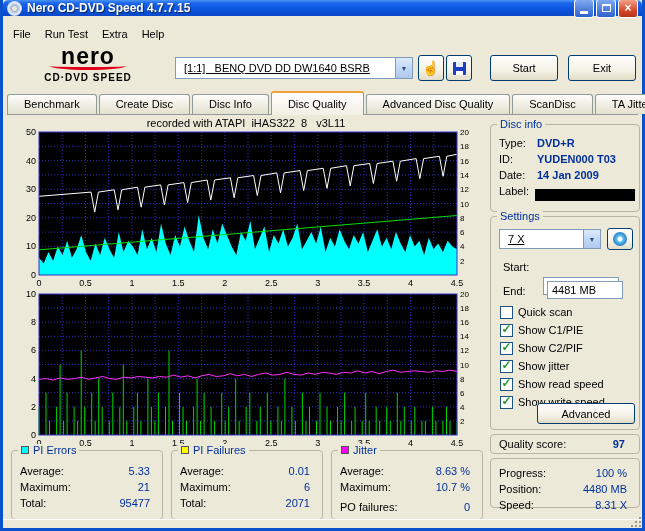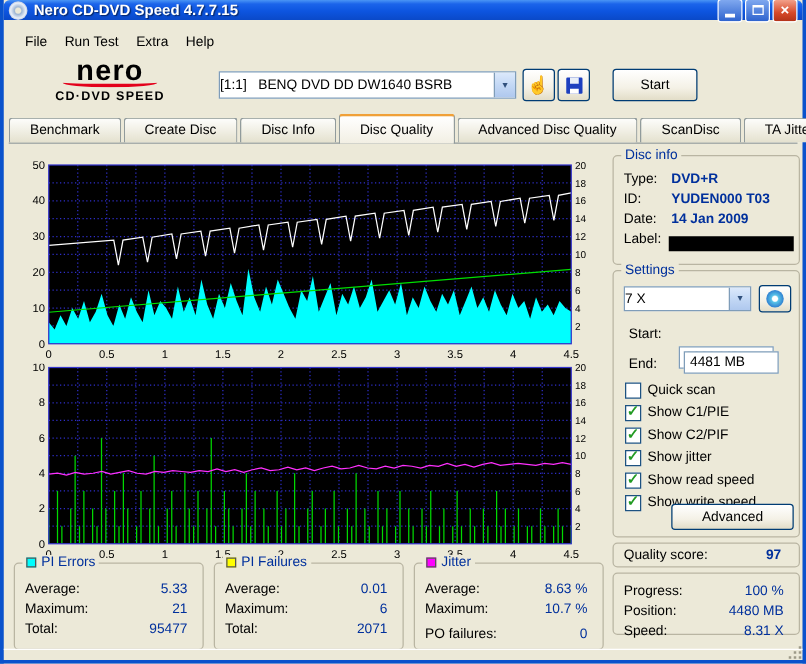--- a/index.html
+++ b/index.html
@@ -33,33 +33,33 @@
     display: flex; align-items: center; justify-content: center;
     color: #fff; font-size: 12px; font-weight: bold; line-height: 1; cursor: default;
   }
   .wbtn.min, .wbtn.max { background: linear-gradient(#7FA8EF, #2E63CE); }
   .wbtn.close { background: linear-gradient(#F2A089, #D6492A 60%, #B33319); }
   .wbtn.min i { display:block; width: 8px; height: 3px; background: #fff; margin-top: 9px; }
   .wbtn.max i { display:block; width: 9px; height: 8px; border: 1px solid #fff; border-top: 2px solid #fff; }
   
   .menubar {
     position: absolute; top: 24px; left: 0; right: 0; height: 20px;
-    display: flex; align-items: center; font-size: 11px; padding-left: 10px;
+    display: flex; align-items: center; font-size: 11px; padding-left: 3px;
   }
   .menu-item { padding: 2px 7px; }
   
   .logo { position: absolute; left: 4px; top: 46px; width: 162px; text-align: center; }
   .logo-nero { font-size: 23px; font-weight: bold; line-height: 21px; letter-spacing: 1px; }
   .logo-swoosh { width: 76px; height: 8px; margin: -5px auto 0; border-bottom: 3px solid #E3001B; border-radius: 50%; }
   .logo-sub { font-size: 10px; font-weight: bold; letter-spacing: 1px; margin-top: 2px; }
   .combo {
     position: absolute; background: #fff; border: 1px solid #7F9DB9;
     display: flex; align-items: center; font-size: 11px; overflow: hidden;
   }
-  .combo-text { flex: 1; padding-left: 0; white-space: pre; overflow: hidden; }
+  .combo-text { flex: 1; padding-left: 8px; white-space: pre; overflow: hidden; text-decoration: underline; }
   .combo-arrow {
     width: 17px; align-self: stretch; border-left: 1px solid #7F9DB9;
     background: linear-gradient(#DCE9FB, #C3D8F5 50%, #AFC8EE);
     display: flex; align-items: center; justify-content: center;
     font-size: 7px; color: #30507C;
   }
   .drive-combo { left: 172px; top: 57px; width: 238px; height: 22px; }
   .xp-btn {
     position: absolute; border: 1px solid #003C74; border-radius: 3px;
     background: linear-gradient(#FFFFFF, #F4F1E6 60%, #E2DDC8);
@@ -172,31 +172,33 @@
     <span class="combo-arrow">▼</span>
   </div>
 
   <button class="xp-btn tool-btn1">
     <span class="hand-glyph">☝</span>
   </button>
   <button class="xp-btn tool-btn2">
     <span class="floppy"></span>
   </button>
   <button class="xp-btn start-btn">Start</button>
+  <button class="xp-btn exit-btn">Exit</button>
 
   <div class="tabs">
     <span class="tab">Benchmark</span>
     <span class="tab">Create Disc</span>
     <span class="tab">Disc Info</span>
     <span class="tab active">Disc Quality</span>
     <span class="tab">Advanced Disc Quality</span>
     <span class="tab">ScanDisc</span>
     <span class="tab">TA Jitter</span>
   </div>
 
+  <div class="chart-header">recorded with ATAPI  iHAS322  8   v3L11</div>
   <svg id="chart-top" class="chart-svg" width="474" height="160">
       <rect x="30" y="3" width="418" height="143" fill="#000000"></rect>
       <line x1="53.2" y1="3" x2="53.2" y2="146" stroke="#2E2EC8" stroke-width="1" stroke-dasharray="1,2"></line>
       <line x1="76.4" y1="3" x2="76.4" y2="146" stroke="#2E2EC8" stroke-width="1" stroke-dasharray="1,2"></line>
       <line x1="99.7" y1="3" x2="99.7" y2="146" stroke="#2E2EC8" stroke-width="1" stroke-dasharray="1,2"></line>
       <line x1="122.9" y1="3" x2="122.9" y2="146" stroke="#2E2EC8" stroke-width="1" stroke-dasharray="1,2"></line>
       <line x1="146.1" y1="3" x2="146.1" y2="146" stroke="#2E2EC8" stroke-width="1" stroke-dasharray="1,2"></line>
       <line x1="169.3" y1="3" x2="169.3" y2="146" stroke="#2E2EC8" stroke-width="1" stroke-dasharray="1,2"></line>
       <line x1="192.6" y1="3" x2="192.6" y2="146" stroke="#2E2EC8" stroke-width="1" stroke-dasharray="1,2"></line>
       <line x1="215.8" y1="3" x2="215.8" y2="146" stroke="#2E2EC8" stroke-width="1" stroke-dasharray="1,2"></line>

